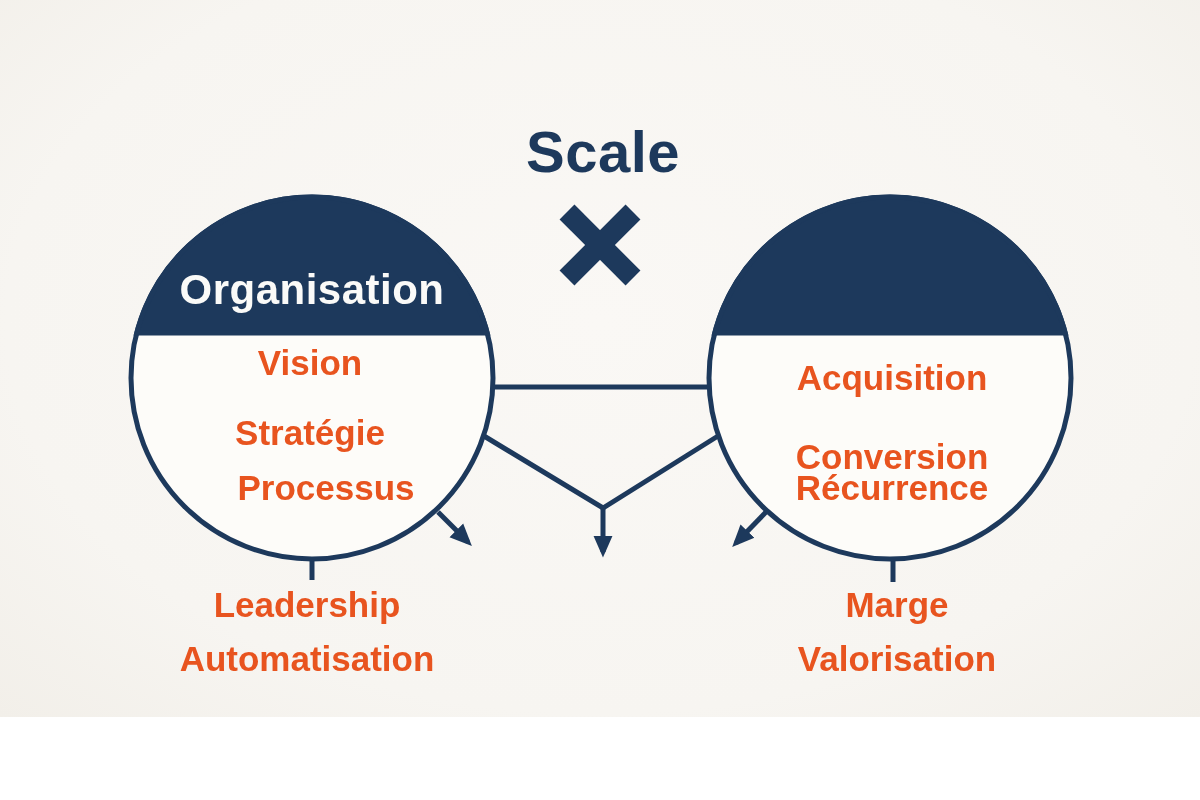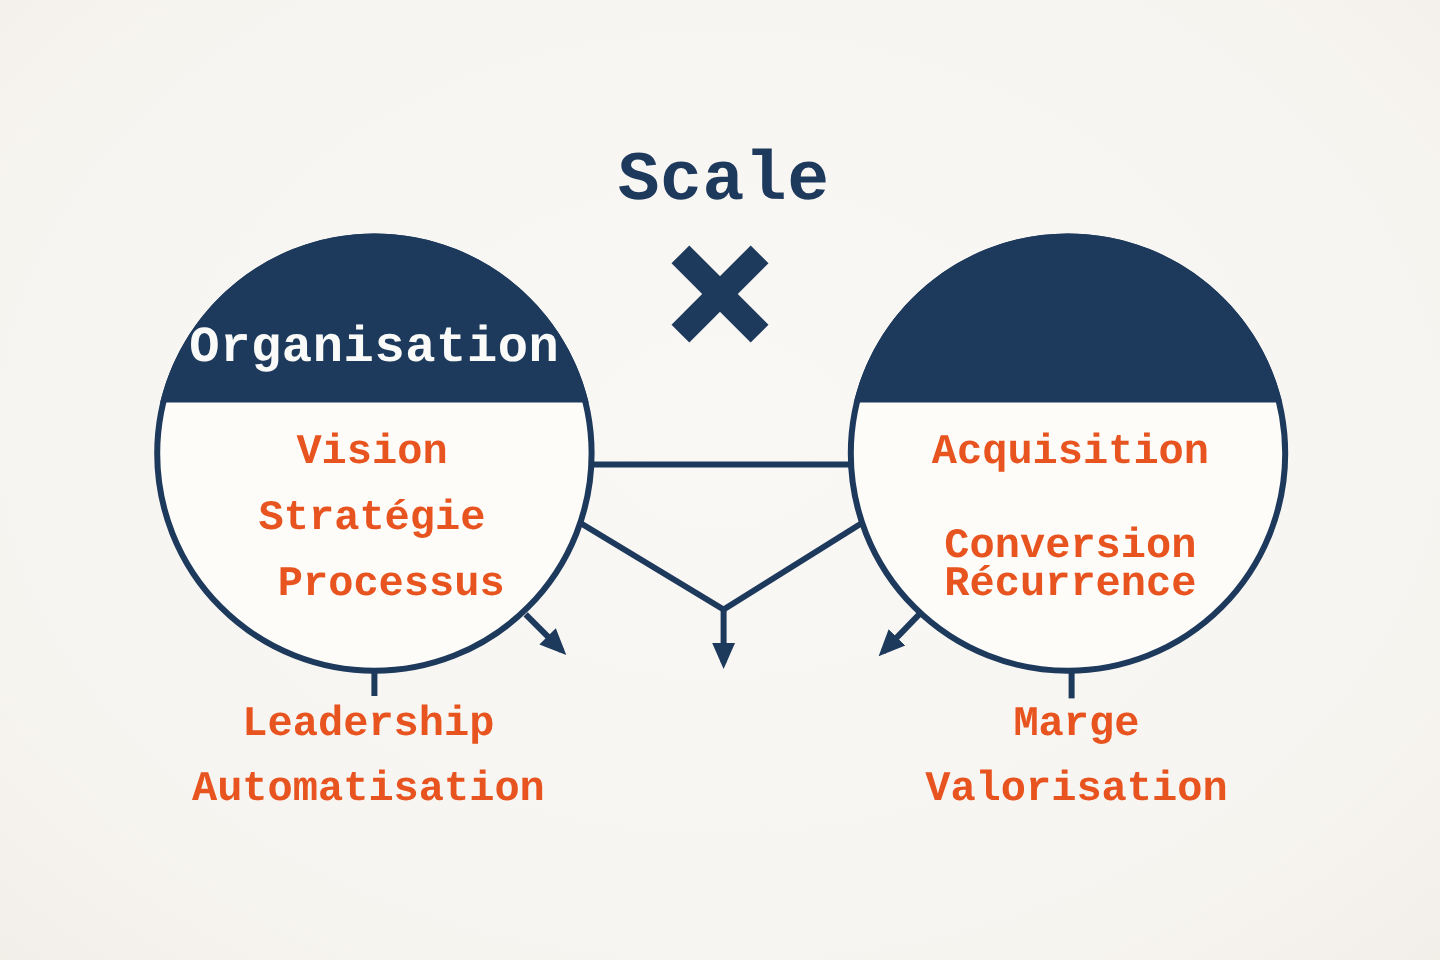--- a/index.html
+++ b/index.html
@@ -2,23 +2,23 @@
 <html><head>
 <meta charset="utf-8">
 <style>
   html, body {
     margin: 0;
     padding: 0;
   }
   .canvas {
     position: relative;
     width: 1200px;
-    height: 800px;
+    height: 717px;
     background: radial-gradient(ellipse at 50% 45%, #faf8f5 0%, #f7f5f1 70%, #f2efe9 100%);
-    font-family: Liberation Mono, monospace;
+    font-family: Liberation Sans, sans-serif;
     overflow: hidden;
   }
   .diagram-svg {
     position: absolute;
     left: 0;
     top: 0;
   }
   .label {
     position: absolute;
     transform: translate(-50%, -50%);
@@ -74,21 +74,21 @@
 
     <g>
       <line x1="567" y1="212" x2="633" y2="278" stroke="#1d395c" stroke-width="21" stroke-linecap="butt"></line>
       <line x1="633" y1="212" x2="567" y2="278" stroke="#1d395c" stroke-width="21" stroke-linecap="butt"></line>
     </g>
   </svg>
 
   <div class="label title" style="left:603px; top:152px;">Scale</div>
 
   <div class="label circle-header" style="left:312px; top:290px;">Organisation</div>
-  <div class="label keyword" style="left:310px; top:377px;text-align:right;">Vision</div>
+  <div class="label keyword" style="left:310px; top:362px;text-align:right;">Vision</div>
   <div class="label keyword" style="left:310px; top:432px;">Stratégie</div>
   <div class="label keyword" style="left:310px; top:487px;margin-left:16px;">Processus</div>
 
   <div class="label keyword" style="left:892px; top:377px;">Acquisition</div>
   <div class="label keyword" style="left:892px; top:456px;">Conversion</div>
   <div class="label keyword" style="left:892px; top:487px;">Récurrence</div>
 
   <div class="label keyword" style="left:307px; top:604px;">Leadership</div>
   <div class="label keyword" style="left:307px; top:658px;">Automatisation</div>
 

